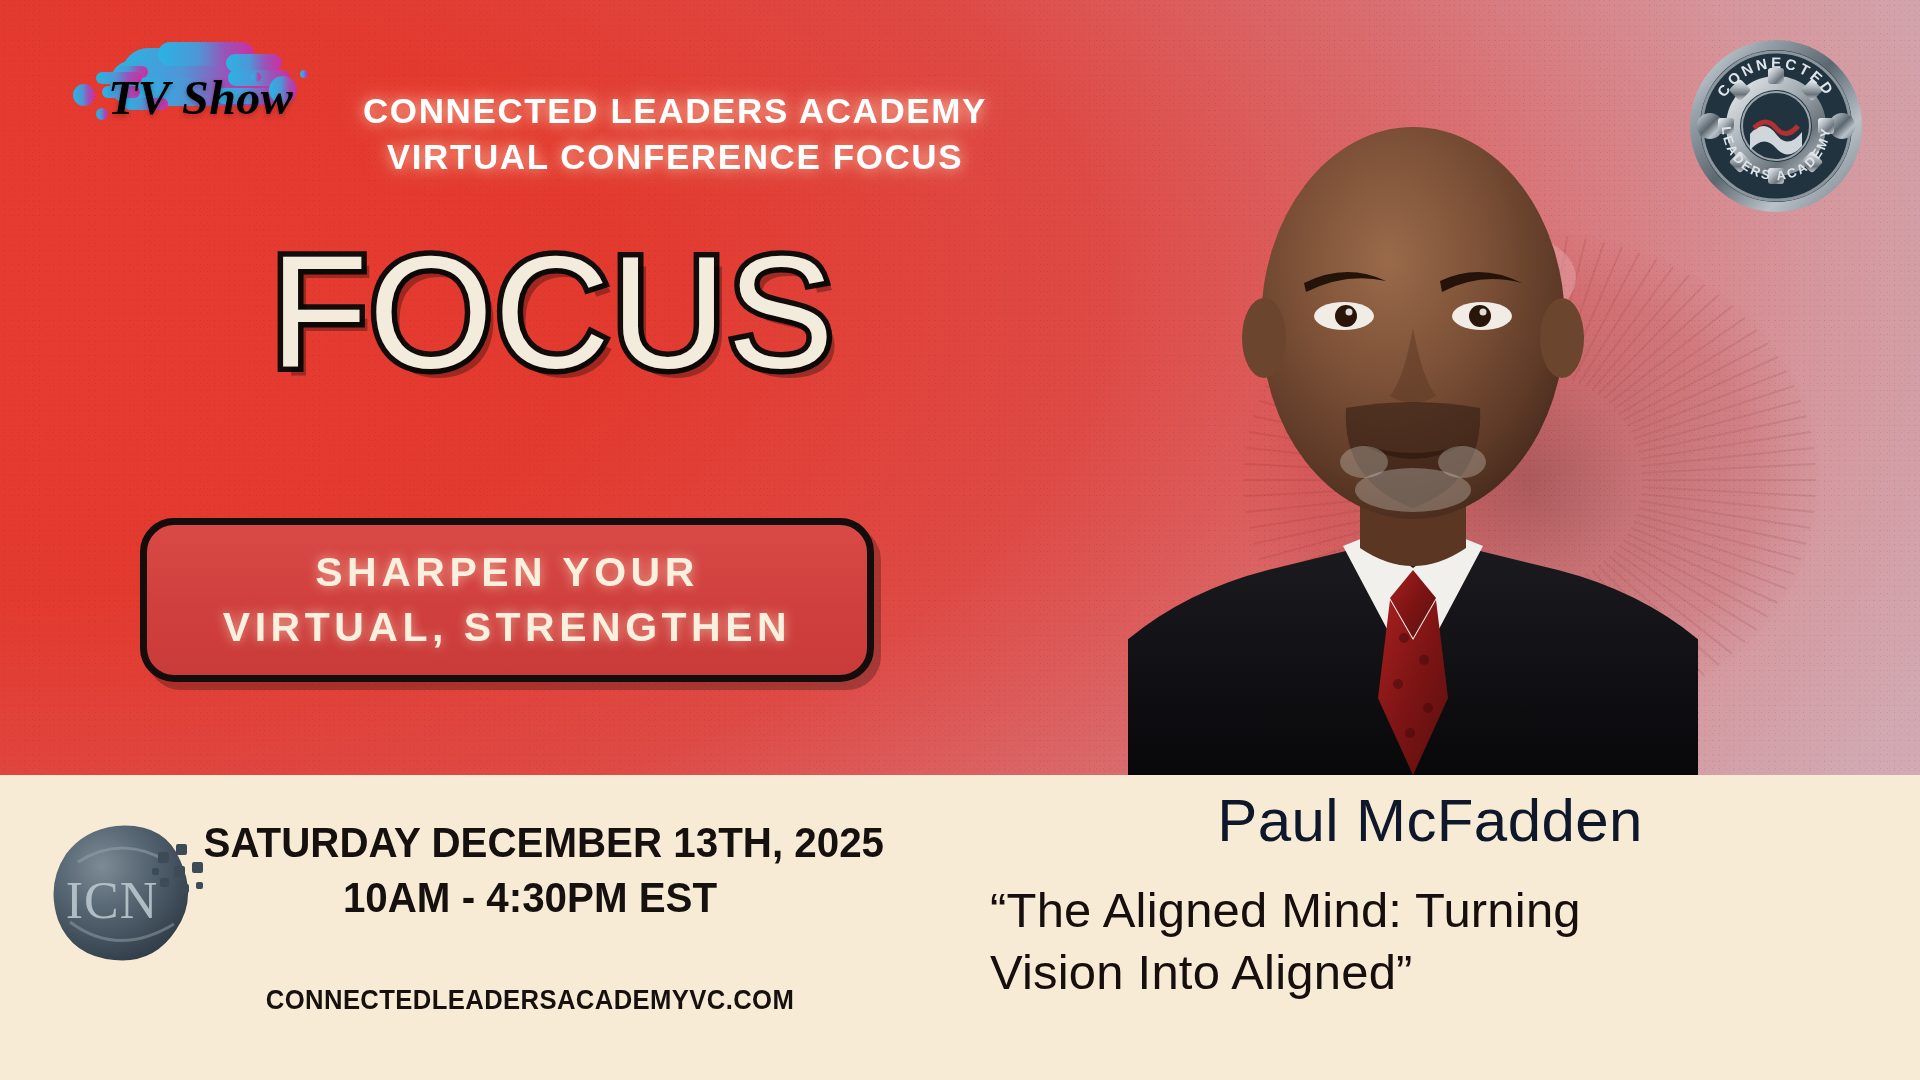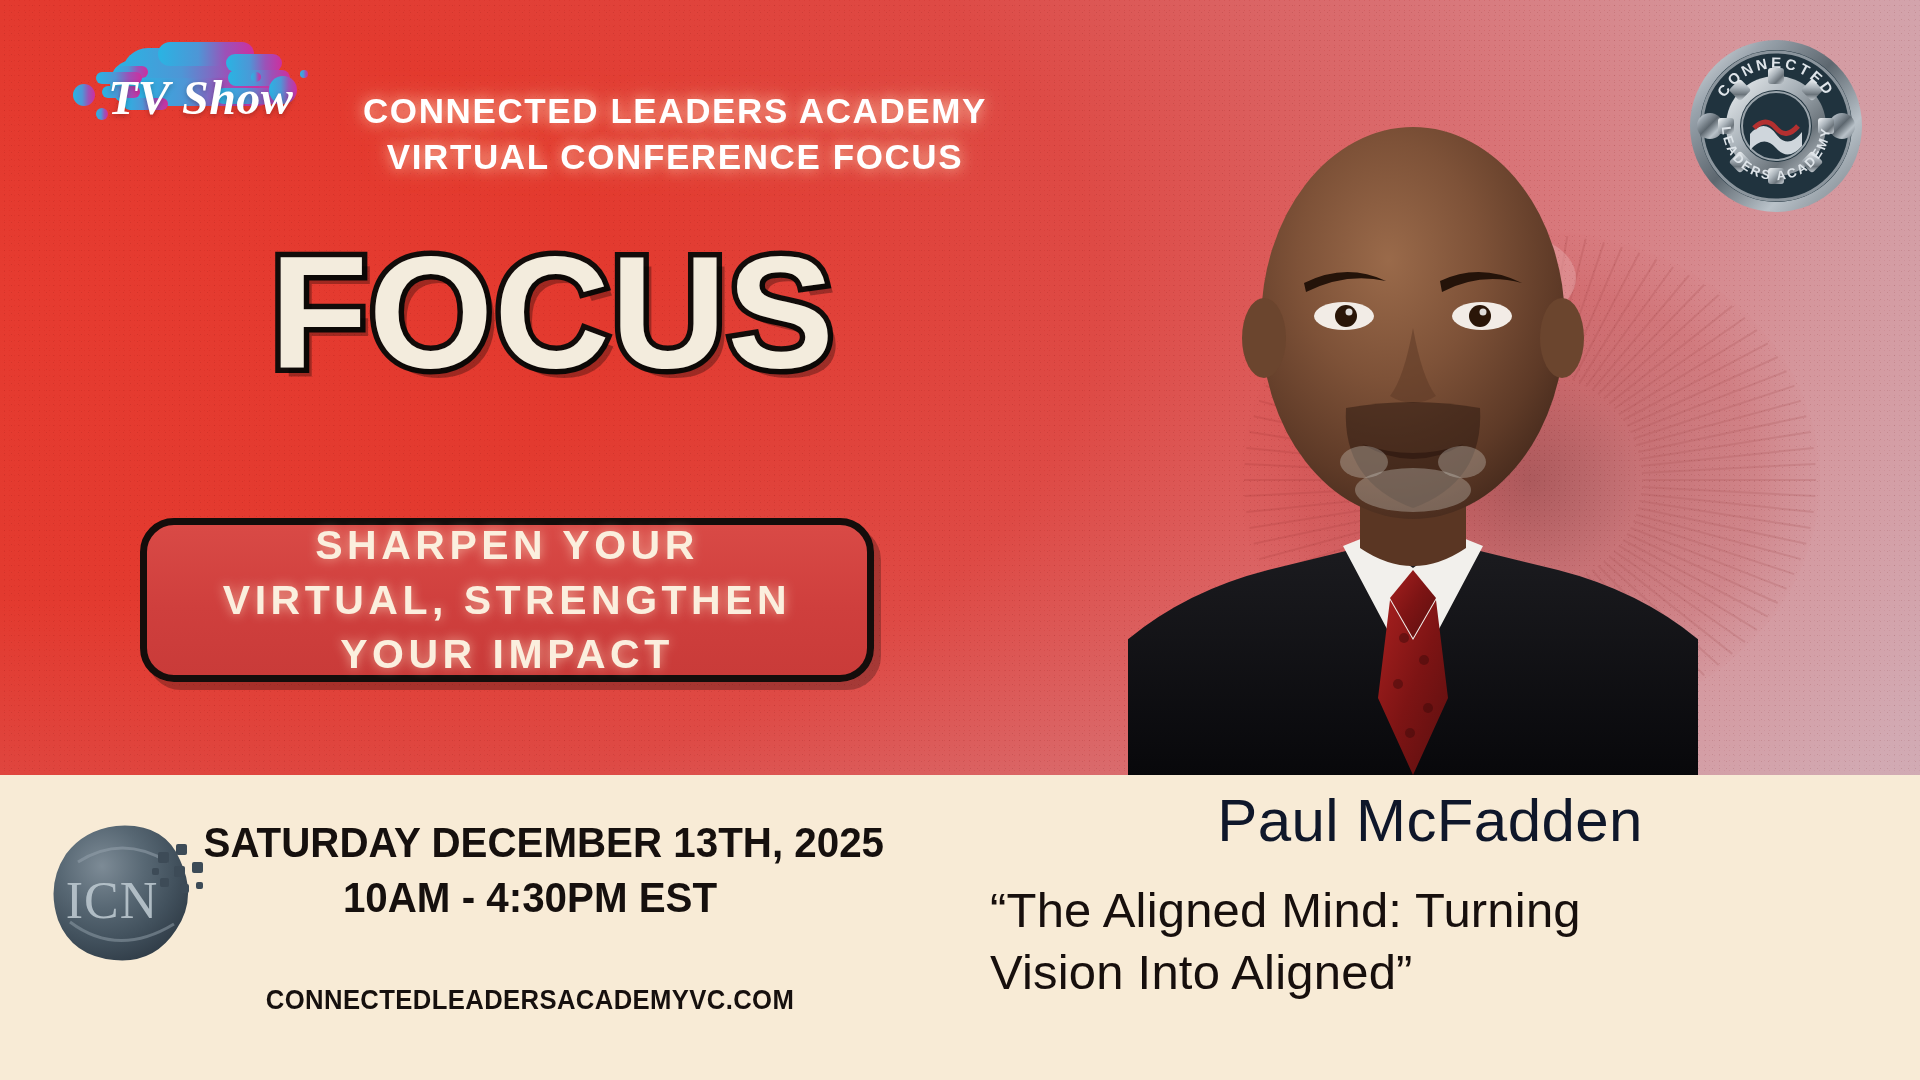--- a/index.html
+++ b/index.html
@@ -48,42 +48,42 @@
   }
 
   
   .tvshow{
     position:absolute;left:40px;top:30px;width:310px;height:110px;
   }
   .tv-label{
     position:absolute;left:68px;top:40px;
     font-family:"Liberation Serif",serif;
     font-weight:bold;font-style:italic;
-    font-size:48px;color:#ffffff;letter-spacing:.5px;
+    font-size:48px;color:#000000;letter-spacing:.5px;
     text-shadow:0 2px 5px rgba(0,0,0,.25);
     white-space:nowrap;
   }
 
   
   .hdr{
     position:absolute;left:355px;top:88px;width:640px;
     text-align:center;
     color:#ffffff;
     font-weight:bold;
     font-size:35px;
     letter-spacing:1.6px;
     line-height:1.30;
     text-shadow:0 0 14px rgba(255,220,190,.75), 0 0 30px rgba(255,190,160,.45);
     white-space:nowrap;
   }
 
   
   .focus{
     position:absolute;left:270px;top:228px;
-    font-size:160px;font-weight:bold;
+    font-size:160px;font-weight:normal;
     letter-spacing:1px;
     color:#F3ECDD;
     -webkit-text-stroke:11px #120C0A;
     paint-order:stroke fill;
     line-height:1.05;
     text-shadow:8px 9px 0 rgba(0,0,0,.30);
   }
 
   
   .tagbox{
@@ -390,21 +390,20 @@
     <div>CONNECTED LEADERS ACADEMY</div>
     <div>VIRTUAL CONFERENCE FOCUS</div>
   </div>
 
   <div class="focus">FOCUS</div>
 
   <div class="tagbox">
     <div class="tagbox-text">
       <div>SHARPEN YOUR</div>
       <div>VIRTUAL, STRENGTHEN</div>
-      <div>YOUR IMPACT</div>
     </div>
   </div>
 
   <div class="seal">
     <svg width="176" height="176" viewBox="0 0 176 176">
       <defs>
         <linearGradient id="ring" x1="0" y1="0" x2="1" y2="1">
           <stop offset="0%" stop-color="#e9edf0"></stop>
           <stop offset="22%" stop-color="#9aa4ad"></stop>
           <stop offset="48%" stop-color="#5d676f"></stop>

